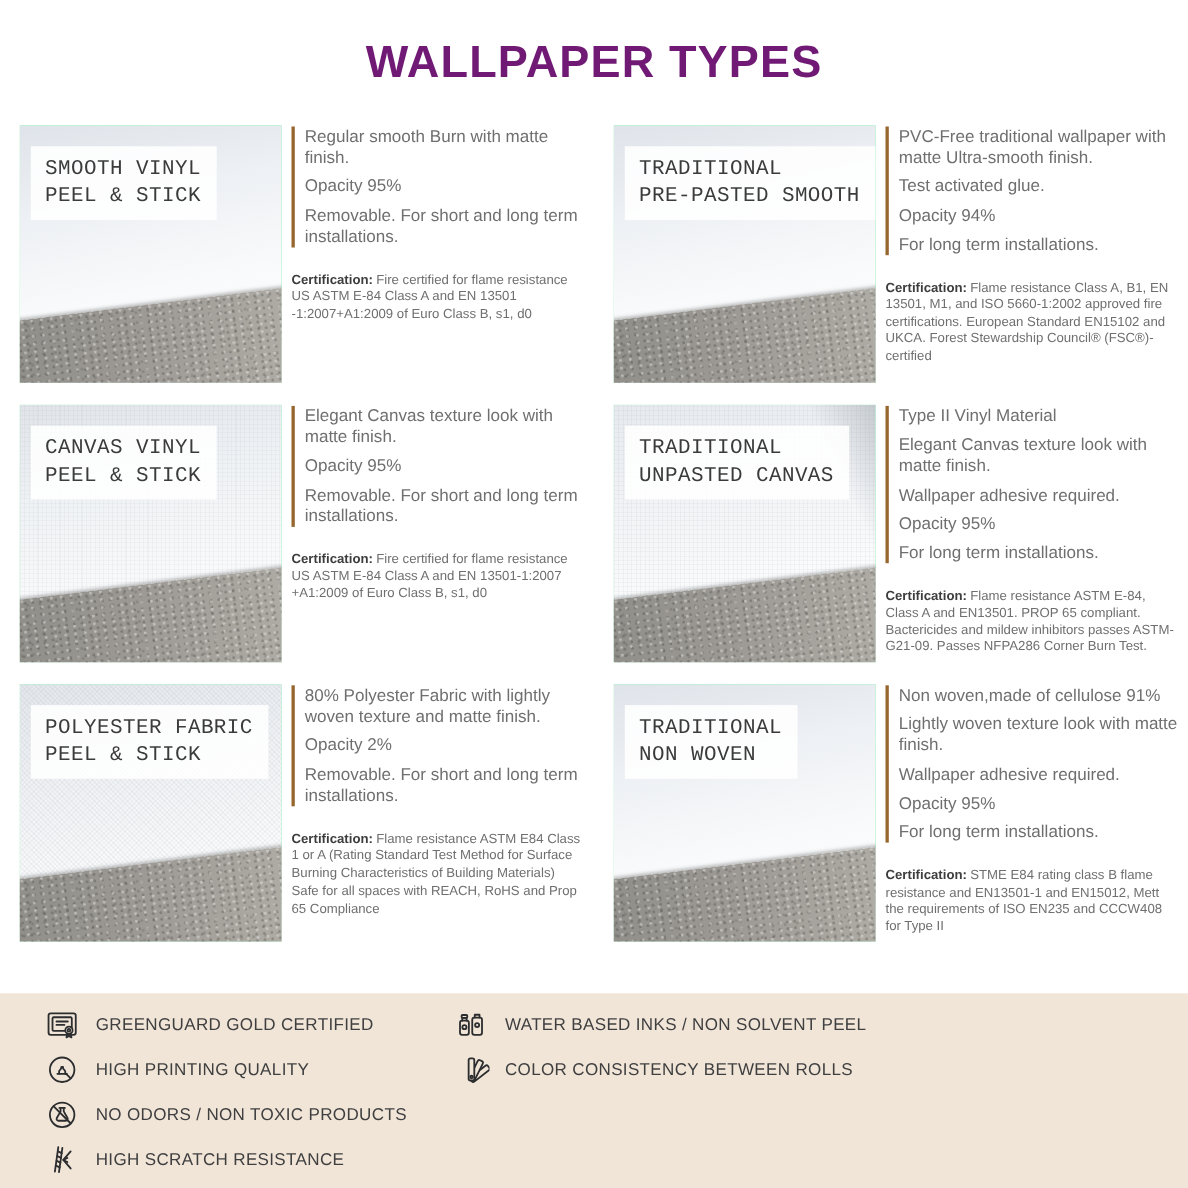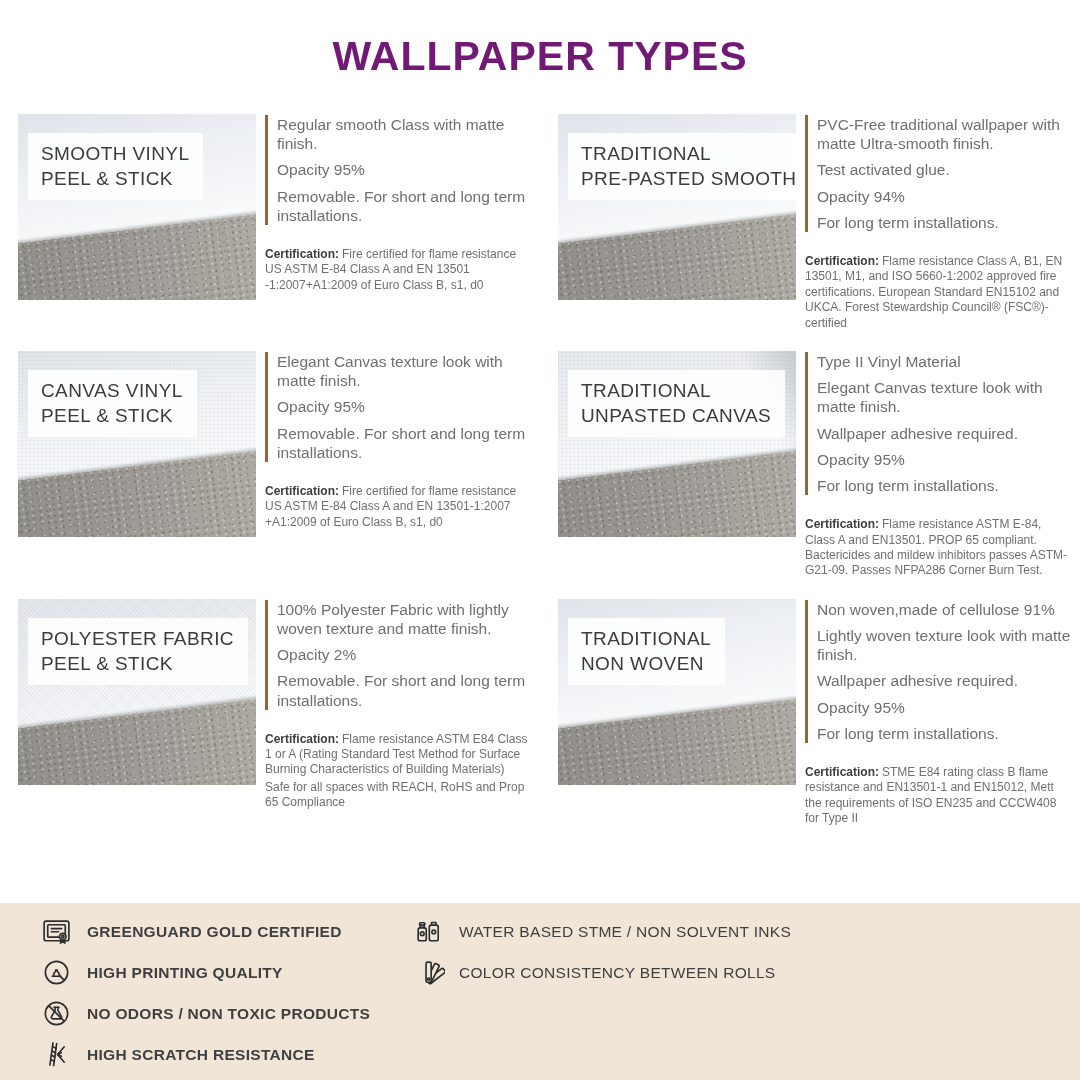--- a/index.html
+++ b/index.html
@@ -12,22 +12,22 @@
   
   .page-title{
     height:112px;display:flex;align-items:center;justify-content:center;
     font-size:41px;font-weight:700;letter-spacing:1px;color:#701a75;
   }
   
   .grid{position:absolute;left:0;top:114px;width:1080px;}
   .row{display:flex;margin-bottom:20px;}
   .card{width:540px;display:flex;align-items:flex-start;}
   .photo{
-    position:relative;width:238px;height:186px;margin-left:18px;
-    overflow:hidden;flex:none;background:#86efac;
+    position:relative;width:238px;height:234px;margin-left:18px;
+    overflow:hidden;flex:none;background:#86efac;font-family:Liberation Mono, monospace;
   }
   .wall{position:absolute;inset:0;
     background:linear-gradient(168deg,#dfe4ea 0%,#edf0f4 30%,#f9fafb 62%,#fdfdfe 100%);}
   .wall.tex-canvas{
     background:
       repeating-linear-gradient(90deg,rgba(120,130,140,0.06) 0 1px,transparent 1px 4px),
       repeating-linear-gradient(0deg,rgba(120,130,140,0.05) 0 1px,transparent 1px 4px),
       linear-gradient(168deg,#e0e4e9 0%,#eef1f4 30%,#f8f9fa 62%,#fdfdfe 100%);}
   .wall.tex-fabric{
     background:
@@ -69,21 +69,21 @@
     margin:22px 0 0;font-size:12px;line-height:1.28;color:#6f6f6f;
   }
   .cert.cont{margin-top:2px;}
   .cert strong{color:#3d3d3d;font-weight:700;margin-right:3px;}
   
   .footer{
     position:absolute;left:0;top:903px;width:1080px;height:177px;
     background:#f1e5d8;
   }
   .feat-col{position:absolute;top:8px;display:flex;flex-direction:column;}
-  .feat-col.c1{left:40px;font-weight:bold;}
+  .feat-col.c1{left:40px;}
   .feat-col.c2{left:412px;}
   .feat{display:flex;align-items:center;height:41px;}
   .ficon{width:33px;height:33px;margin-right:14px;flex:none;}
   .feat-label{font-size:15.5px;letter-spacing:0.3px;color:#3f3f40;}
   svg{display:block;}
 </style>
 </head>
 <body>
 
 <div class="page-title">WALLPAPER TYPES</div>
@@ -95,21 +95,21 @@
       <div class="photo">
         <div class="wall"></div>
         <div class="floor"></div>
         <div class="photo-label">
           <div>SMOOTH VINYL</div>
           <div>PEEL &amp; STICK</div>
         </div>
       </div>
       <div class="info">
         <div class="desc">
-          <p>Regular smooth Class with matte finish.</p>
+          <p>Regular smooth Burn with matte finish.</p>
           <p>Opacity 95%</p>
           <p>Removable.  For short and long term installations.</p>
         </div>
         <p class="cert">
           <strong>Certification:</strong><span>Fire certified for flame resistance US ASTM E-84 Class A and EN 13501 -1:2007+A1:2009 of Euro Class B, s1, d0</span>
         </p>
       </div>
     </section>
 
     <section class="card">
@@ -186,21 +186,21 @@
       <div class="photo">
         <div class="wall tex-fabric"></div>
         <div class="floor"></div>
         <div class="photo-label">
           <div>POLYESTER FABRIC</div>
           <div>PEEL &amp; STICK</div>
         </div>
       </div>
       <div class="info">
         <div class="desc">
-          <p>100% Polyester Fabric with lightly woven texture and matte finish.</p>
+          <p>80% Polyester Fabric with lightly woven texture and matte finish.</p>
           <p>Opacity 2%</p>
           <p>Removable.  For short and long term installations.</p>
         </div>
         <p class="cert">
           <strong>Certification:</strong><span>Flame resistance ASTM E84 Class 1 or A (Rating Standard Test Method for Surface Burning Characteristics of Building Materials)</span>
         </p>
         <p class="cert cont">Safe for all spaces with REACH, RoHS and Prop 65 Compliance</p>
       </div>
     </section>
 
@@ -288,21 +288,21 @@
         <svg width="33" height="33" viewBox="0 0 32 32" fill="none" stroke="#2c2d2f" stroke-width="1.6" stroke-linecap="round" stroke-linejoin="round">
           <rect x="6" y="12.5" width="7.8" height="12.5" rx="1.8"></rect>
           <path d="M8 12.5V10h3.8v2.5"></path>
           <rect x="7.4" y="7.5" width="5" height="2.5" rx="0.8"></rect>
           <circle cx="9.9" cy="18.2" r="1.8"></circle>
           <rect x="16.8" y="9.8" width="8.6" height="15.2" rx="1.8"></rect>
           <path d="M19 9.8V7.3h4.2v2.5"></path>
           <circle cx="21.1" cy="16.4" r="1.8"></circle>
         </svg>
       </span>
-      <span class="feat-label">WATER BASED STME / NON SOLVENT INKS</span>
+      <span class="feat-label">WATER BASED INKS / NON SOLVENT PEEL</span>
     </div>
     <div class="feat">
       <span class="ficon">
         <svg width="33" height="33" viewBox="0 0 32 32" fill="none" stroke="#2c2d2f" stroke-width="1.6" stroke-linecap="round" stroke-linejoin="round">
           <rect x="13.6" y="6" width="5" height="19.5" rx="1.6" transform="rotate(52 16 25.2)"></rect>
           <rect x="13.6" y="6" width="5" height="19.5" rx="1.6" transform="rotate(26 16 25.2)" fill="#f1e5d8"></rect>
           <rect x="13.6" y="6" width="5" height="19.5" rx="1.6" fill="#f1e5d8"></rect>
           <circle cx="16.1" cy="22.4" r="1.1"></circle>
         </svg>
       </span>

